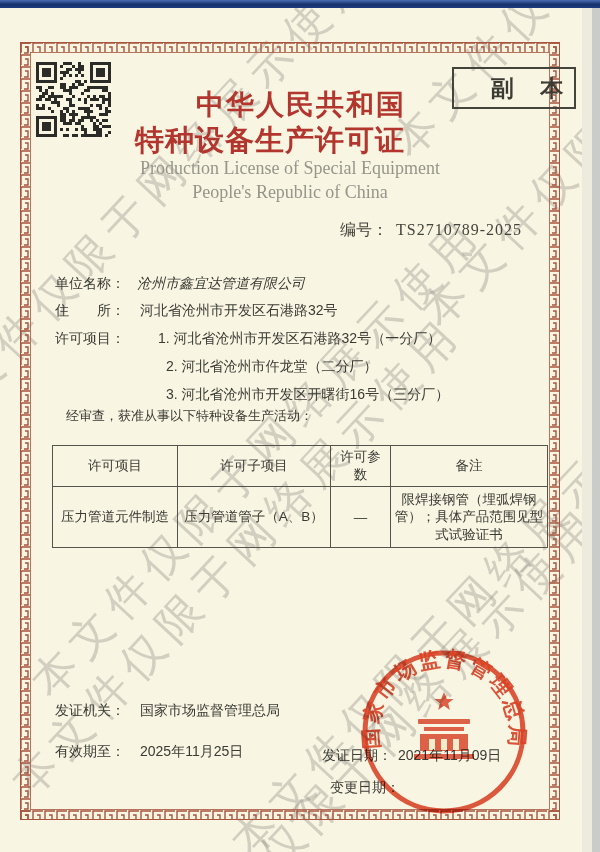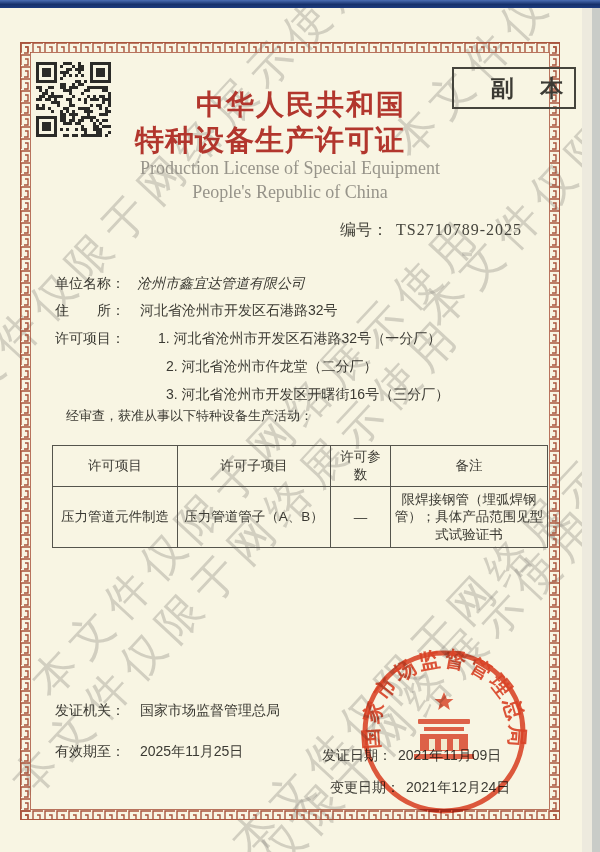--- a/index.html
+++ b/index.html
@@ -322,21 +322,20 @@
     <div class="fld" style="left:55px;top:700px;">发证机关：</div>
     <div class="fld" style="left:140px;top:700px;">国家市场监督管理总局</div>
 
     <div class="fld" style="left:55px;top:741px;">有效期至：</div>
     <div class="fld" style="left:140px;top:741px;">2025年11月25日</div>
 
     <div class="fld overlap" style="left:322px;top:745px;">发证日期：</div>
     <div class="fld overlap" style="left:398px;top:745px;">2021年11月09日</div>
 
     <div class="fld overlap" style="left:330px;top:777px;">变更日期：</div>
-    <div class="fld overlap" style="left:406px;top:777px;">2021年12月24日</div>
   </div>
 
   <svg class="seal" width="168" height="168" viewBox="-84 -84 168 168">
     <circle cx="0" cy="0" r="79" fill="none" stroke="#df4429" stroke-width="5" opacity="0.88"></circle>
     <defs>
         <path id="sealArc" d="M -62 22.6 A 66 66 0 1 1 62 22.6" fill="none"></path>
       </defs>
     <text font-size="21" fill="#df4429" opacity="0.9" letter-spacing="3" style="font-family:'Liberation Sans',sans-serif;font-weight:700;">
       <textPath href="#sealArc" startOffset="50%" text-anchor="middle">国家市场监督管理总局</textPath>
     </text>

